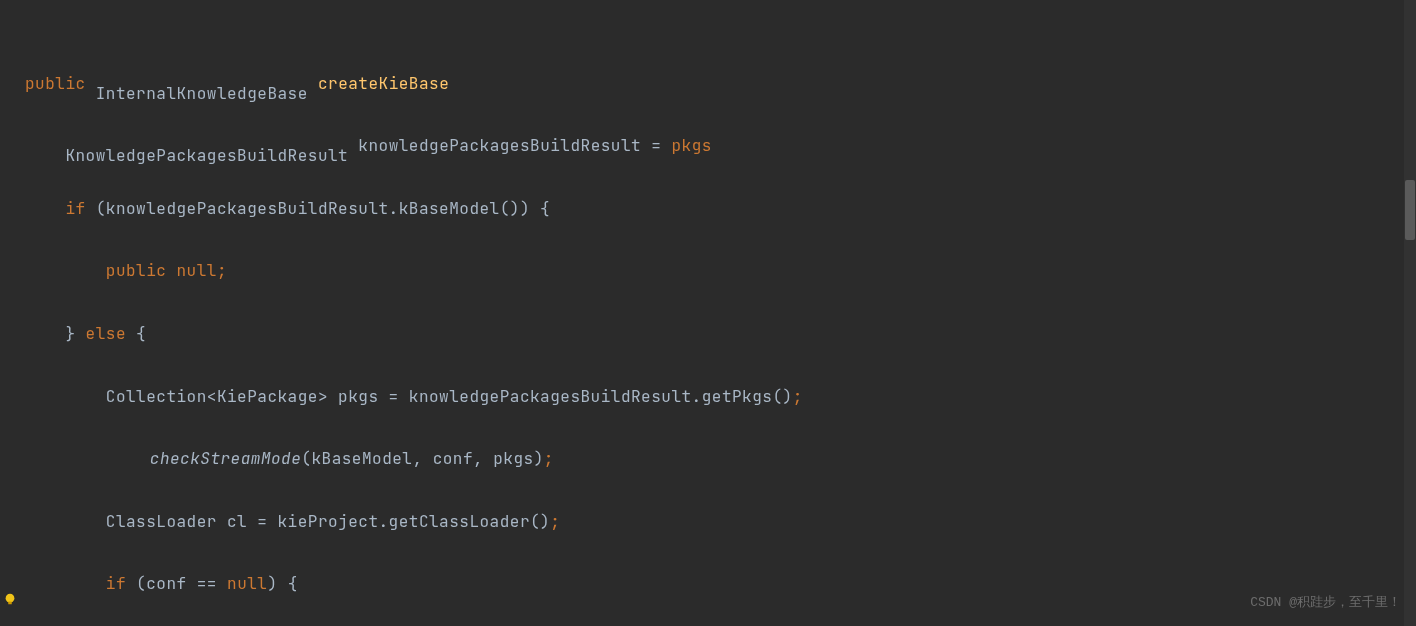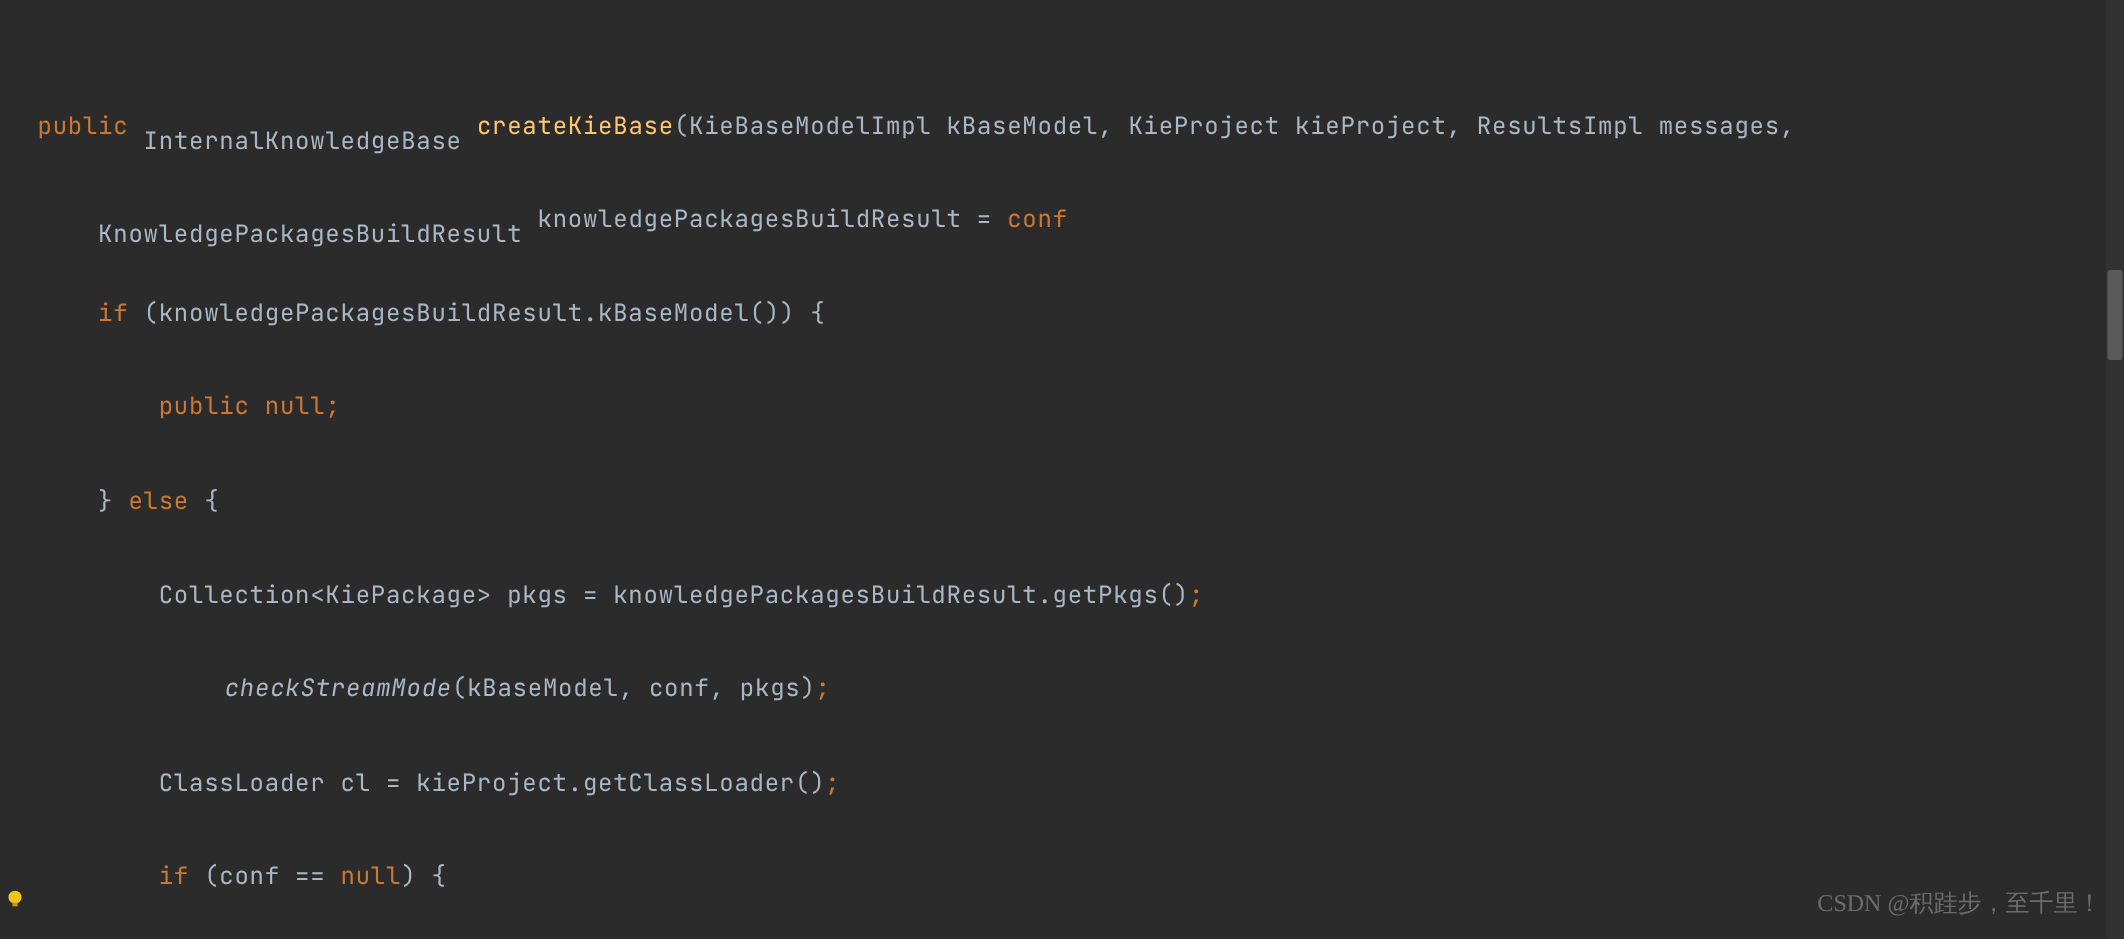--- a/index.html
+++ b/index.html
@@ -32,22 +32,22 @@
     .kw { color: #cc7832; }
     .type { color: #a9b7c6; margin-top: 20px; }
     .method-def { color: #ffc66d; }
     .italic { font-style: italic; margin-left: 44px; }
     .semi { color: #cc7832; }
     .watermark {
       position: absolute;
       right: 15px;
       bottom: 8px;
       color: #888888;
-      font-size: 16px;
-      font-family: Liberation Serif, serif;
+      font-size: 13px;
+      font-family: Liberation Mono, monospace;
       opacity: 0.7;
     }
     .scrollbar-track {
       position: absolute;
       right: 0;
       top: 0;
       width: 12px;
       height: 626px;
       background: #323232;
     }
@@ -69,22 +69,22 @@
     }
     .code-content {
       padding-left: 20px;
     }
   </style>
 </head>
 <body>
 
 <div class="editor-container">
 <div class="code-content">
-<div class="line"><span class="kw">public</span><span> </span><span class="type">InternalKnowledgeBase</span><span> </span><span class="method-def">createKieBase</span><span>(KieBaseModelImpl kBaseModel, KieProject kieProject, ResultsImpl messages,</span></div>
-<div class="line"><span>    </span><span class="type">KnowledgePackagesBuildResult</span><span> </span><span>knowledgePackagesBuildResult</span><span> = </span><span class="kw">conf</span></div>
+<div class="line"><span class="kw">public</span><span> </span><span class="type">InternalKnowledgeBase</span><span> </span><span class="method-def">createKieBase</span></div>
+<div class="line"><span>    </span><span class="type">KnowledgePackagesBuildResult</span><span> </span><span>knowledgePackagesBuildResult</span><span> = </span><span class="kw">pkgs</span></div>
 <div class="line"><span>    </span><span class="kw">if</span><span> (knowledgePackagesBuildResult.kBaseModel()) {</span></div>
 <div class="line"><span>        </span><span class="kw">public null</span><span class="semi">;</span></div>
 <div class="line"><span>    </span><span>} </span><span class="kw">else</span><span> {</span></div>
 <div class="line"><span>        </span><span>Collection&lt;KiePackage&gt; pkgs = knowledgePackagesBuildResult.getPkgs()</span><span class="semi">;</span></div>
 <div class="line"><span>        </span><span class="italic">checkStreamMode</span><span>(kBaseModel, conf, pkgs)</span><span class="semi">;</span></div>
 <div class="line"><span>        </span><span>ClassLoader cl = kieProject.getClassLoader()</span><span class="semi">;</span></div>
 <div class="line"><span>        </span><span class="kw">if</span><span> (conf == </span><span class="kw">null</span><span>) {</span></div>
 
 
 

